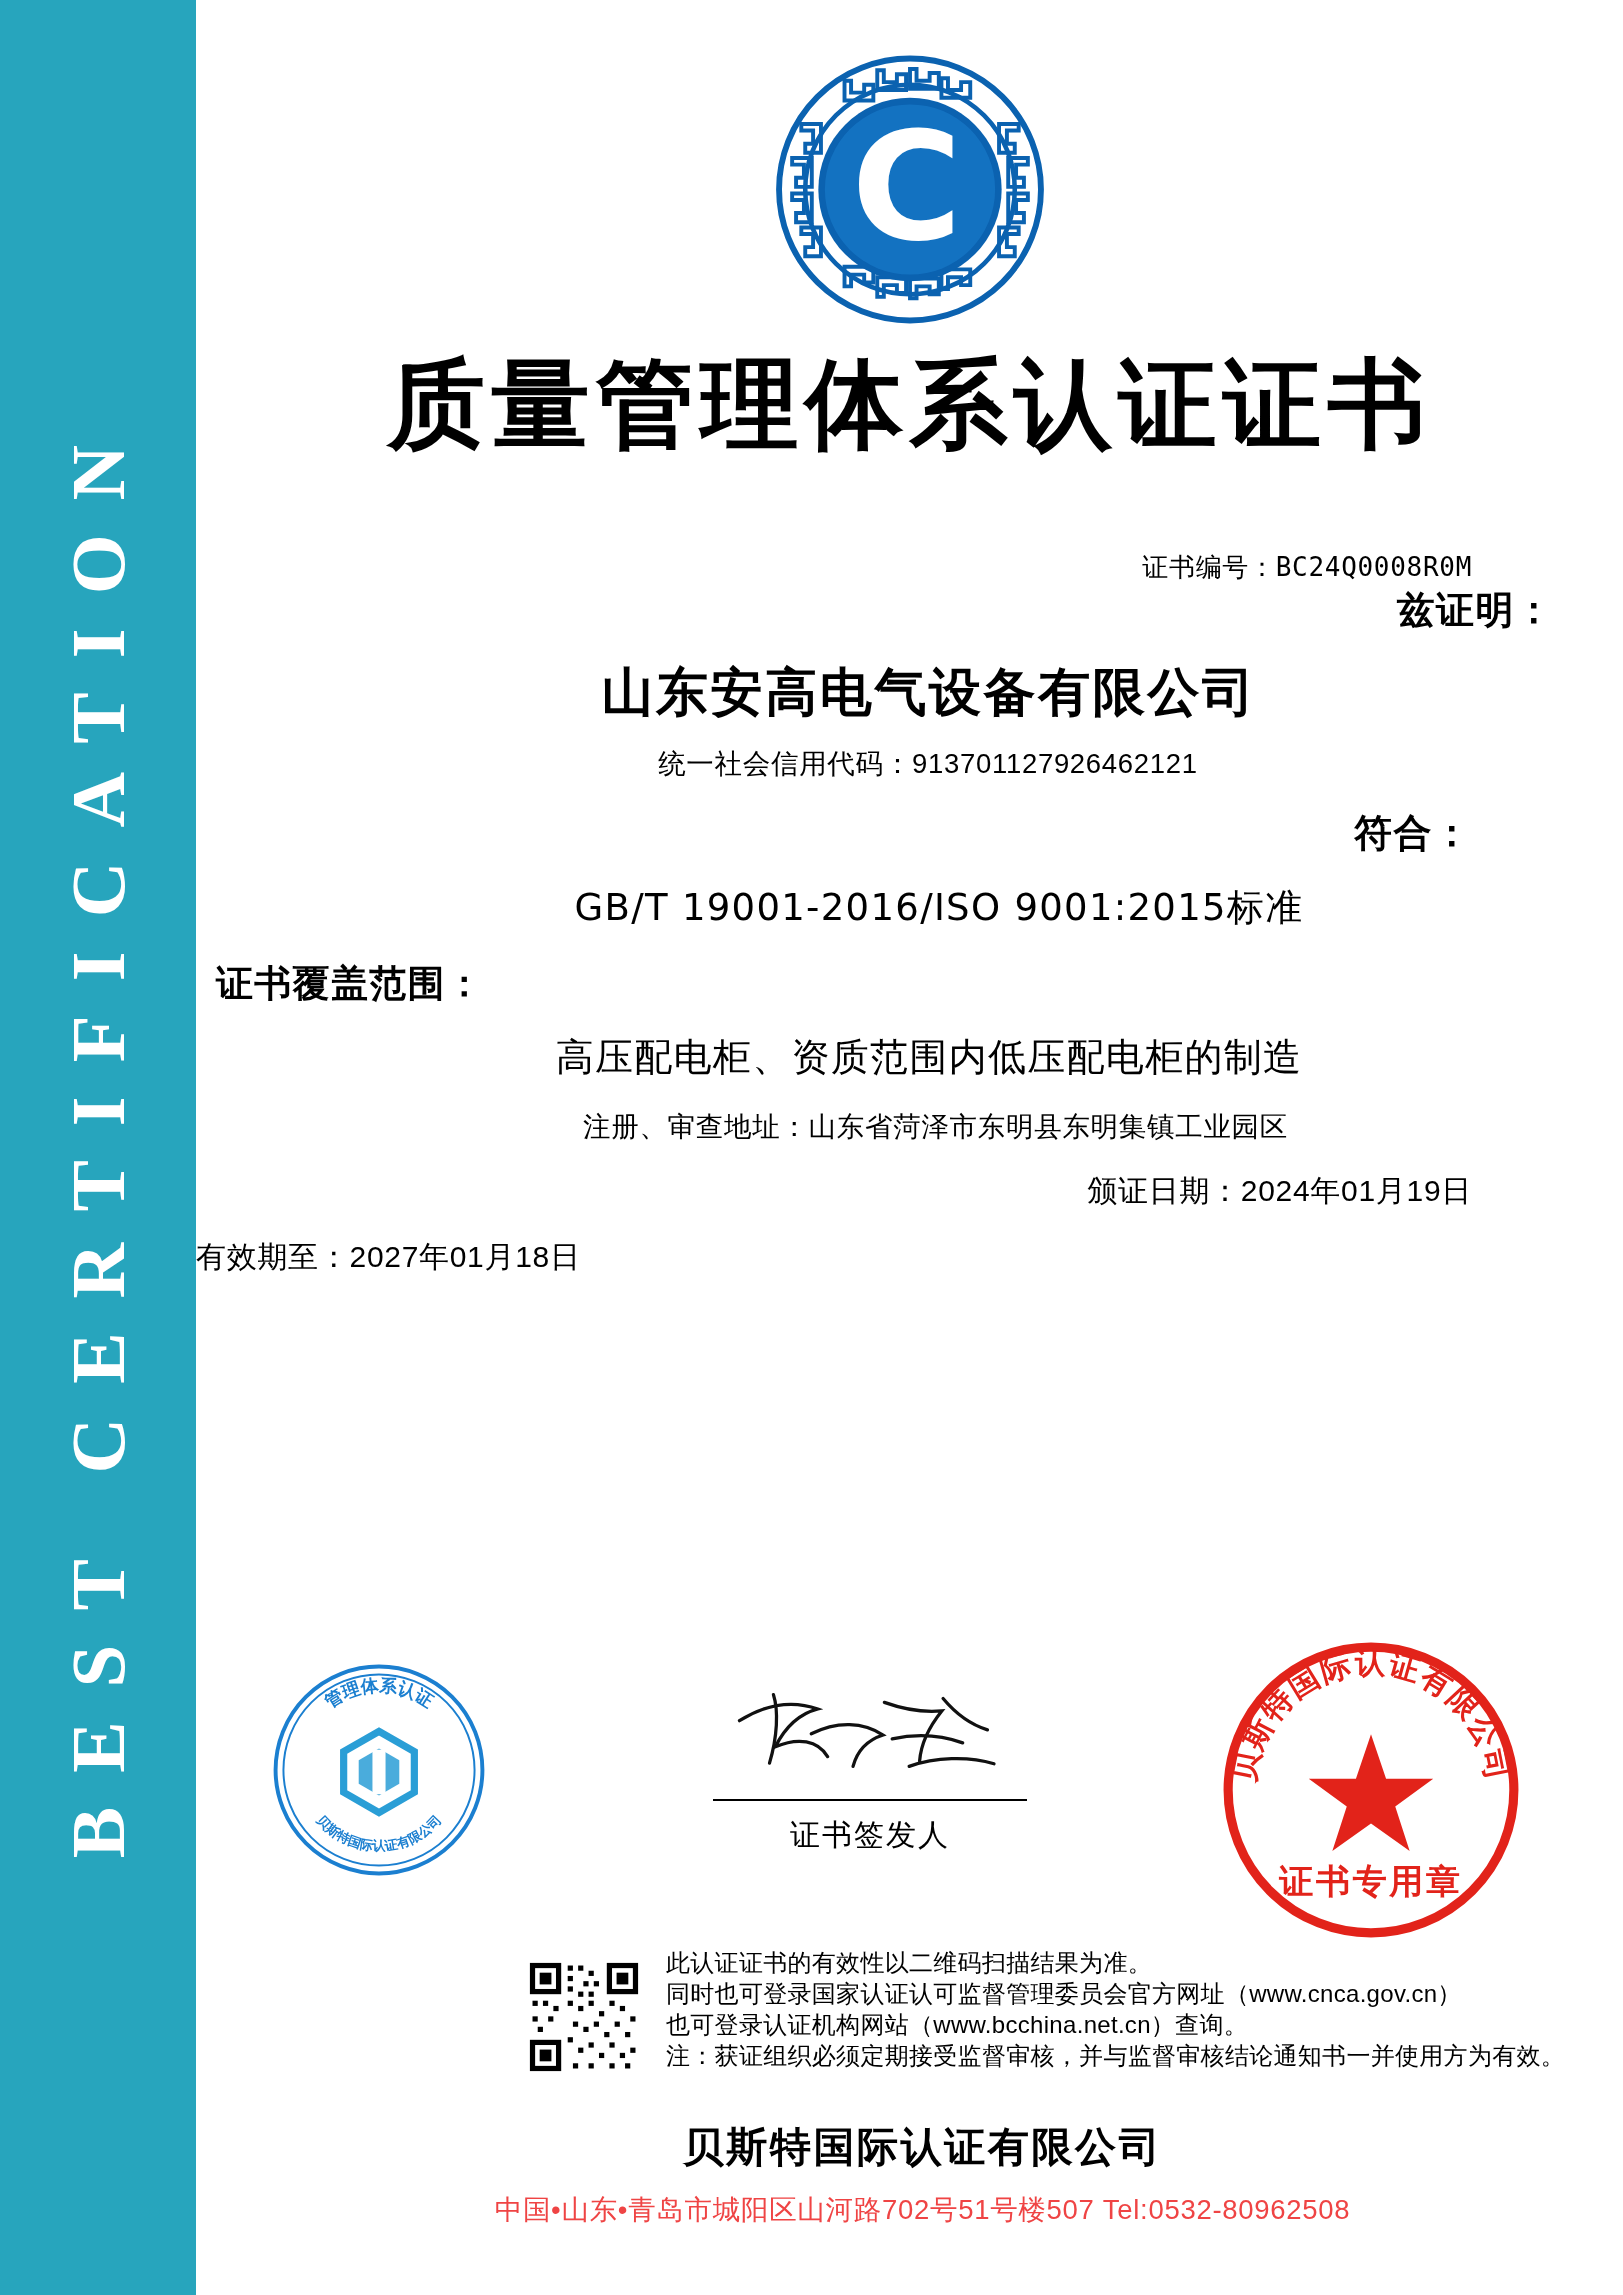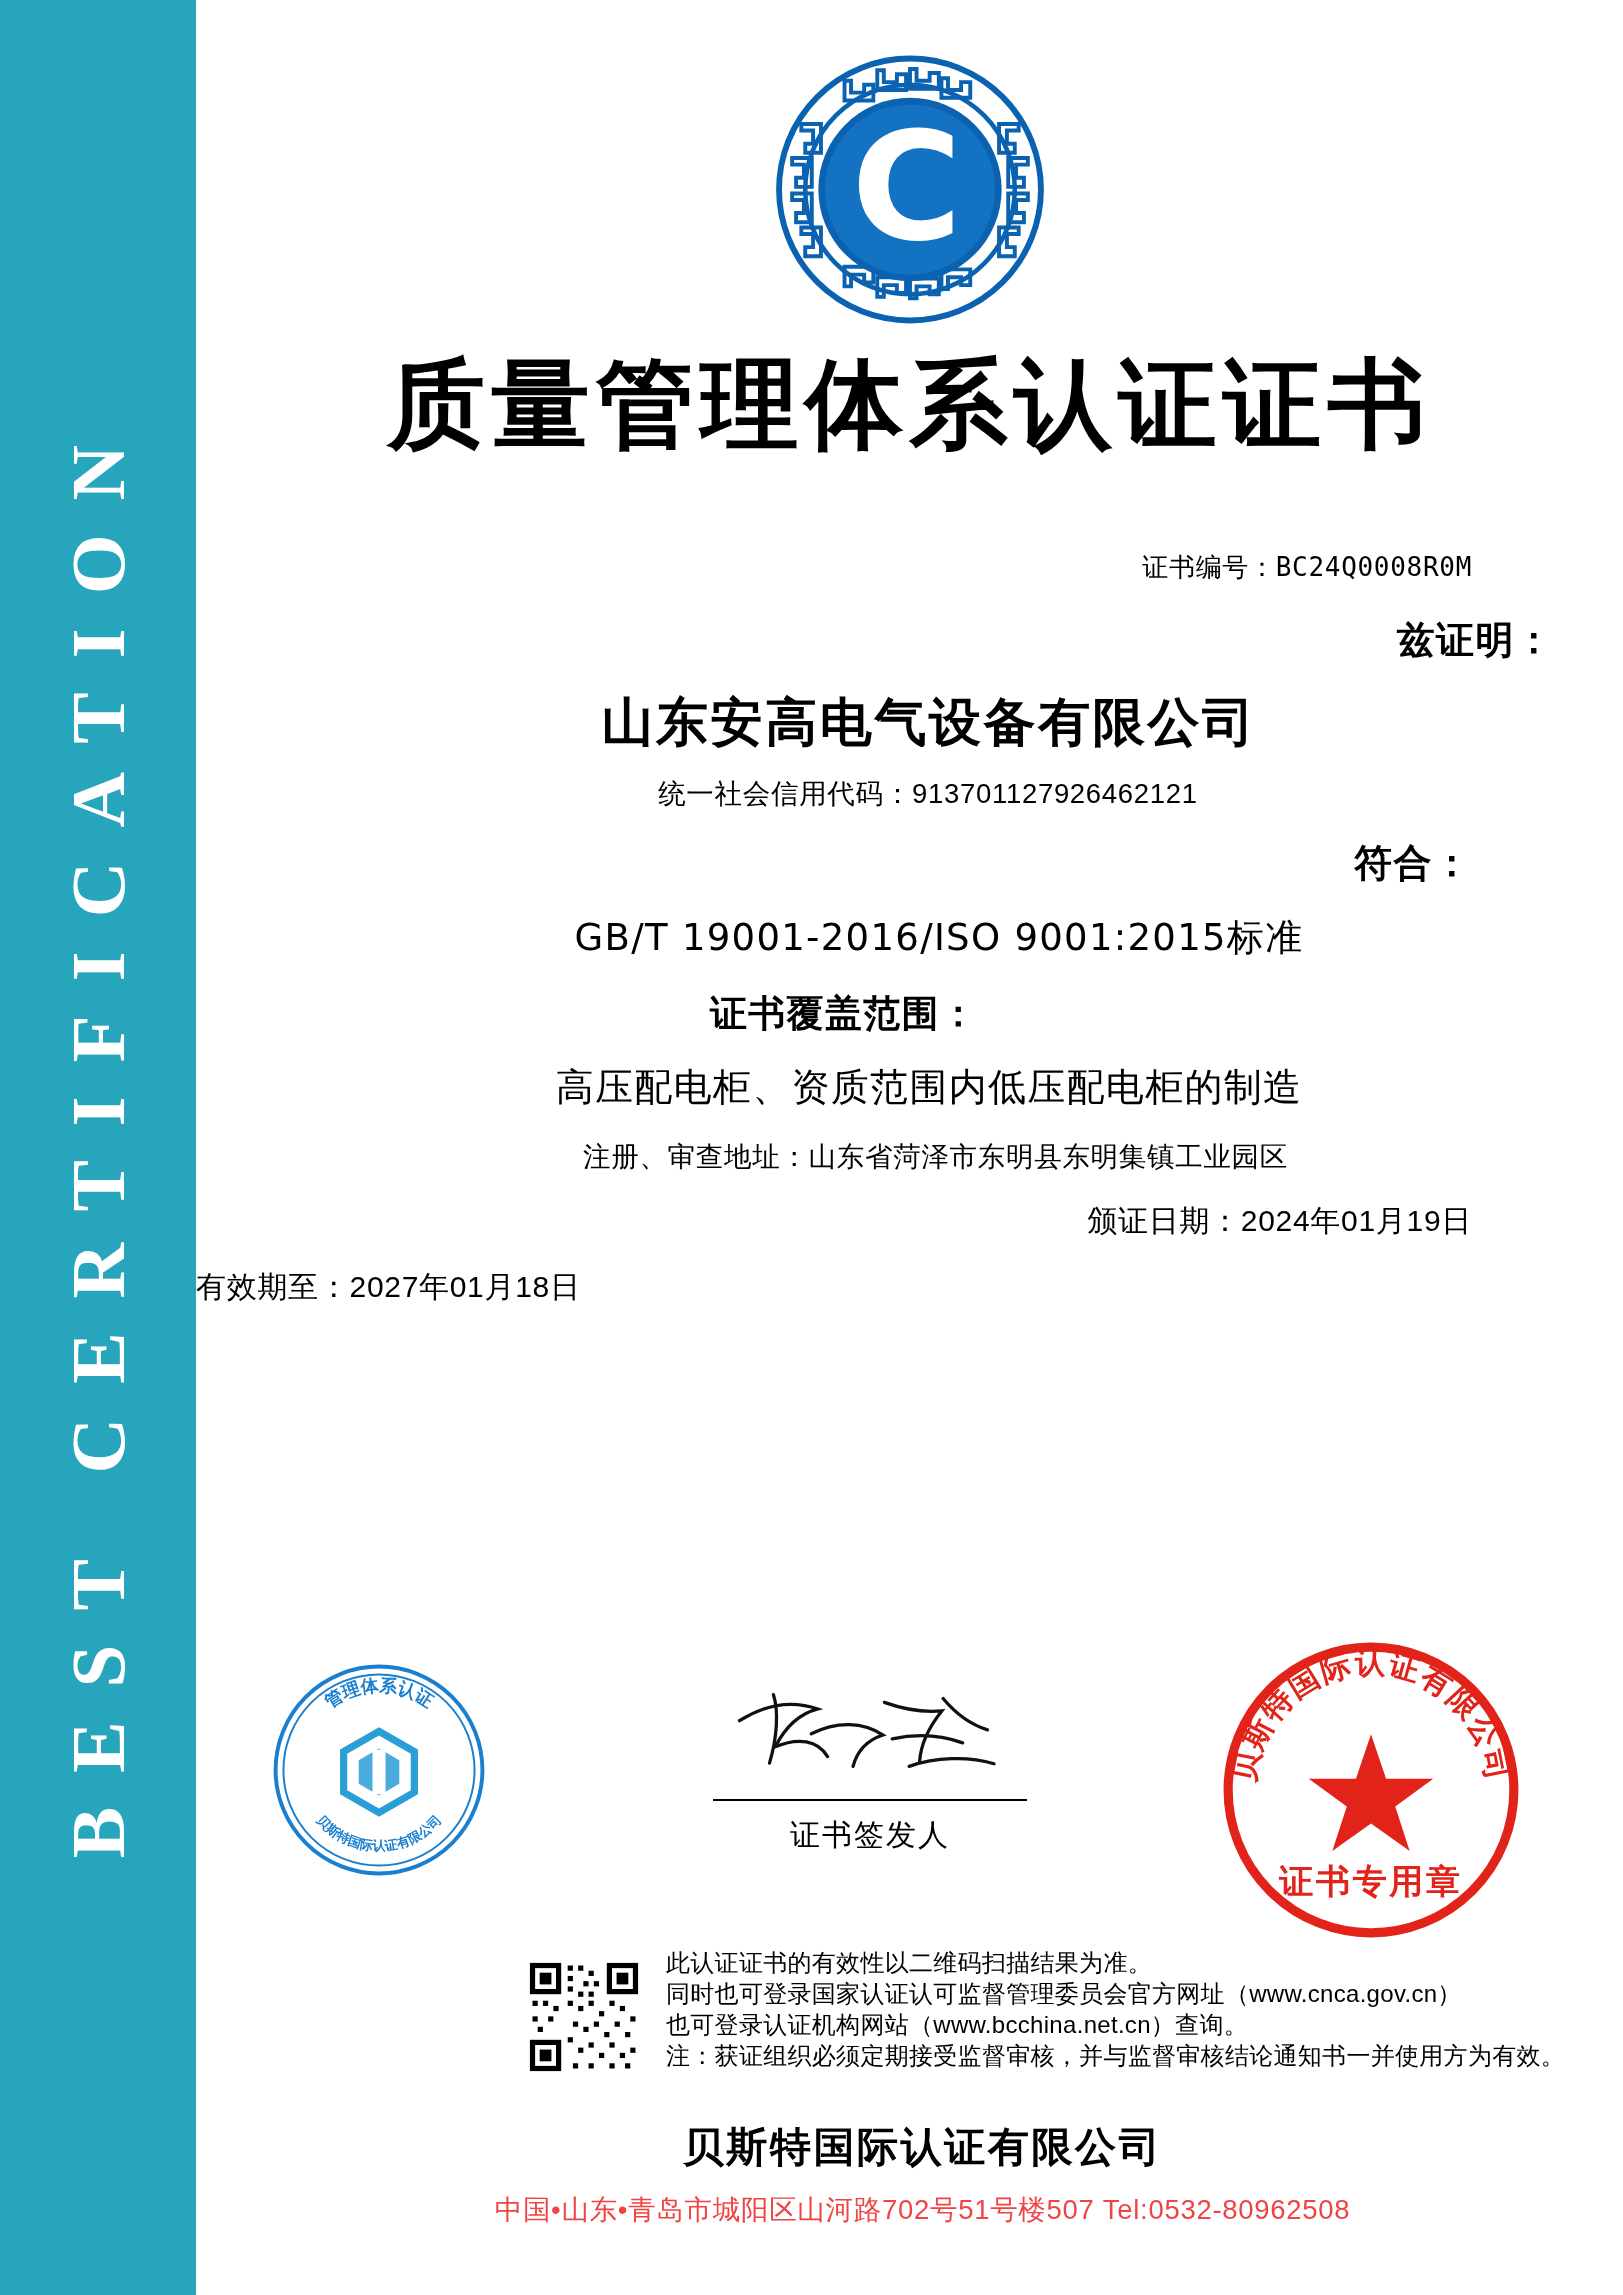--- a/index.html
+++ b/index.html
@@ -89,21 +89,20 @@
   .line {
     text-align: center;
     color: #000;
     white-space: nowrap;
   }
   .cert-no {
     text-align: right;
     padding-right: 151px;
     font-size: 26px;
     letter-spacing: 0.7px;
-    margin-bottom: 30px;
     font-family: "DejaVu Sans Mono", monospace;
   }
   .hereby {
     text-align: right;
     padding-right: 69px;
     font-size: 38px;
     font-weight: bold;
     margin-bottom: 22px;
     letter-spacing: 1.3px;
   }
@@ -132,21 +131,21 @@
   }
   .standard {
     text-align: center;
     font-size: 37px;
     letter-spacing: 1.3px;
     margin-bottom: 26px;
     padding-left: 59px;
     font-family: "DejaVu Sans", sans-serif;
   }
   .scope-label {
-    text-align: center;
+    text-align: left;
     padding-right: 151px;
     font-size: 37px;
     font-weight: bold;
     letter-spacing: 1.3px;
     margin-bottom: 23.6px;
     margin-left: 20px;
   }
   .scope-value {
     text-align: center;
     font-size: 38px;

